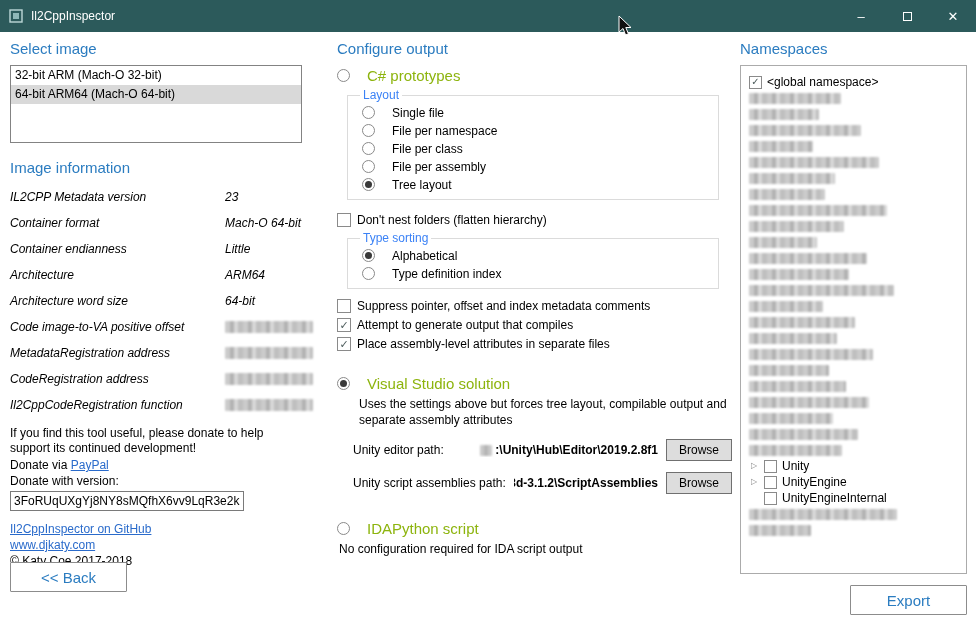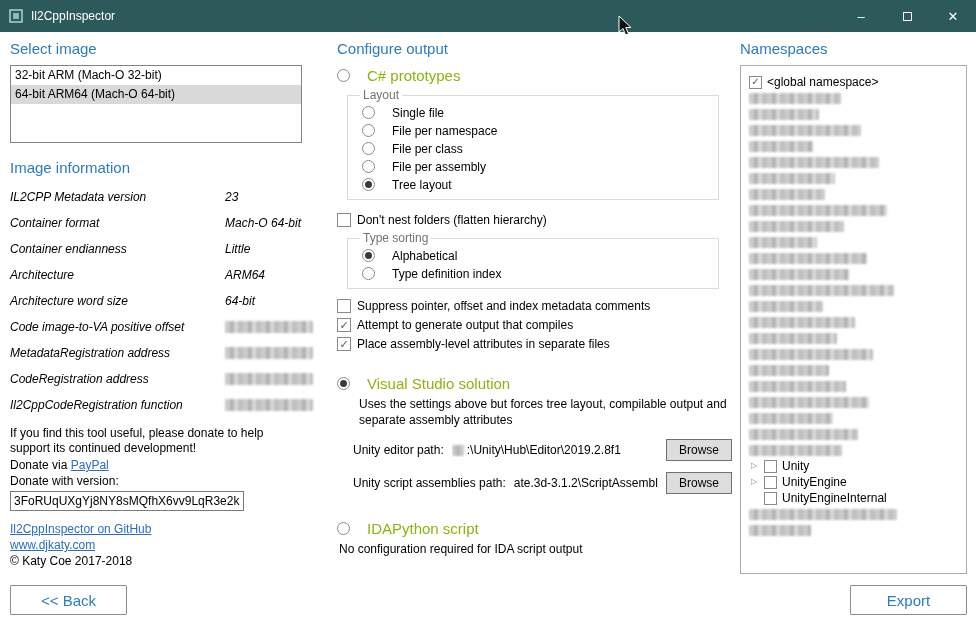--- a/index.html
+++ b/index.html
@@ -20,21 +20,21 @@
   .sec-header { font-size:15px; color:#2B7CC0; }
   .link { color:#2A6BCB; text-decoration:underline; cursor:pointer; }
   .block { display:block; }
   .blurbar {
     height:12px; border-radius:1px;
     background:repeating-linear-gradient(90deg,#cbcbcb 0 5px,#b2b2b2 5px 9px,#d8d8d8 9px 13px,#bfbfbf 13px 18px);
     filter:blur(1.2px);
   }
   .big-btn { position:absolute; height:30px; background:#fff; border:1px solid #8C8C8C; border-radius:1px;
     font-family:inherit; font-size:15px; color:#2B7CC0; cursor:pointer; }
-  .back { left:10px; top:585px; width:117px; }
+  .back { left:10px; top:562px; width:117px; }
   .export { left:850px; top:585px; width:117px; }
   
   .rb { width:13px; height:13px; border:1px solid #8a8a8a; border-radius:50%; background:#fff; position:relative; flex:none; }
   .rb.checked::after { content:""; position:absolute; left:2px; top:2px; right:2px; bottom:2px; background:#3a3a3a; border-radius:50%; }
   .cb { width:14px; height:14px; border:1px solid #8a8a8a; background:#fff; flex:none;
     display:inline-flex; align-items:center; justify-content:center; font-size:11px; color:#4c5b5b; line-height:1; }
   
   .col-left { position:absolute; left:10px; top:40px; width:292px; }
   .listbox { border:1px solid #838383; height:78px; margin-top:8px; overflow:hidden; background:#fff; }
   .lb-row { height:19px; line-height:19px; padding-left:4px; white-space:nowrap; cursor:default; }
@@ -50,30 +50,30 @@
   .bitcoin-label { line-height:16px; }
   .bitcoin-input { width:234px; height:20px; border:1px solid #7a7a7a; font-family:inherit; font-size:12px; padding:1px 3px; margin-top:2px; background:#fff; }
   .links { margin-top:10px; line-height:16px; }
   .copyright { line-height:16px; }
   
   .col-mid { position:absolute; left:337px; top:40px; width:395px; }
   .opt-row { display:flex; align-items:center; gap:17px; }
   .main-radio { margin-top:10px; cursor:default; }
   .green-label { color:#8DB40E; font-size:15px; }
   .group { border:1px solid #DBDBDB; margin:4px 0 0 10px; padding:0 10px 7px; width:372px; }
-  .group legend { color:#737373; font-size:12px; padding:0 3px; margin-left:2px; }
+  .group legend { color:#3b82f6; font-size:12px; padding:0 3px; margin-left:2px; }
   .group .opt-row { margin-top:3px; padding-left:4px; height:15px; }
   .cb-row { display:flex; align-items:center; gap:6px; margin-top:13px; cursor:default; }
   .out-cbs .cb-row { margin-top:5px; }
   .out-cbs { margin-top:10px; }
   .vs-row { margin-top:24px; }
   .desc { margin:4px 0 0 22px; width:386px; line-height:16px; }
   .path-row { display:flex; align-items:center; margin:11px 0 0 16px; gap:8px; }
   .path-label { flex:none; }
-  .path-value { flex:1; display:flex; justify-content:flex-start; align-items:center; gap:3px; white-space:nowrap; overflow:hidden; }
+  .path-value { flex:1; display:flex; justify-content:flex-end; align-items:center; gap:3px; white-space:nowrap; overflow:hidden;font-weight:bold; }
   .blurchip { width:12px; height:11px; flex:none; border-radius:1px;
     background:repeating-linear-gradient(90deg,#c9c9c9 0 4px,#b5b5b5 4px 8px); filter:blur(1px); }
   .browse { flex:none; width:66px; height:22px; background:#DDDDDD; border:1px solid #707070; font-family:inherit; font-size:12px; color:#000; cursor:pointer; }
   .ida-row { margin-top:26px; }
   
   .col-right { position:absolute; left:740px; top:40px; width:227px; }
   .ns-panel { border:1px solid #ABABAB; margin-top:8px; height:509px; padding:8px 4px 0 8px; overflow:hidden; background:#fff; }
   .ns-row { display:flex; align-items:center; height:16px; gap:5px; cursor:default; }
   .ns-row .cb { width:13px; height:13px; font-size:10px; }
   .ns-row .blurbar { height:11px; }

